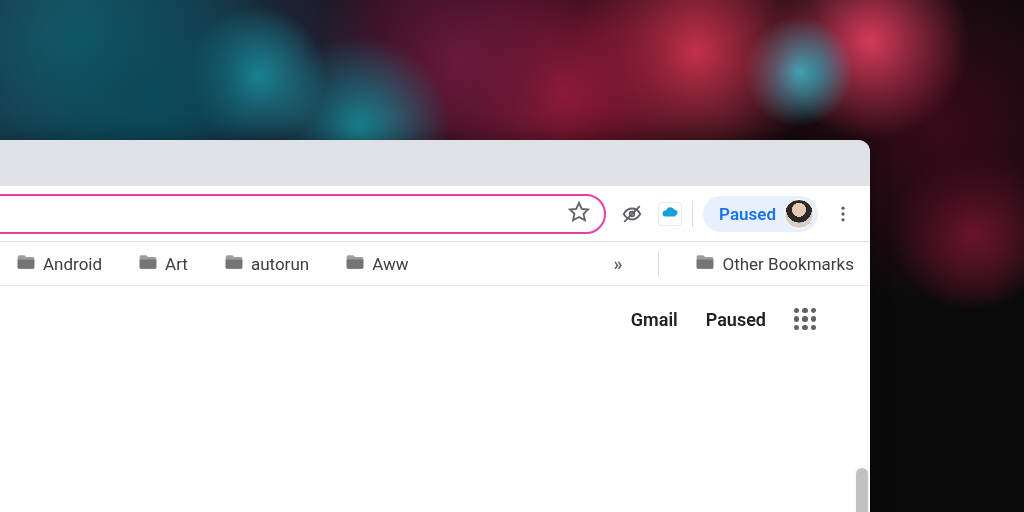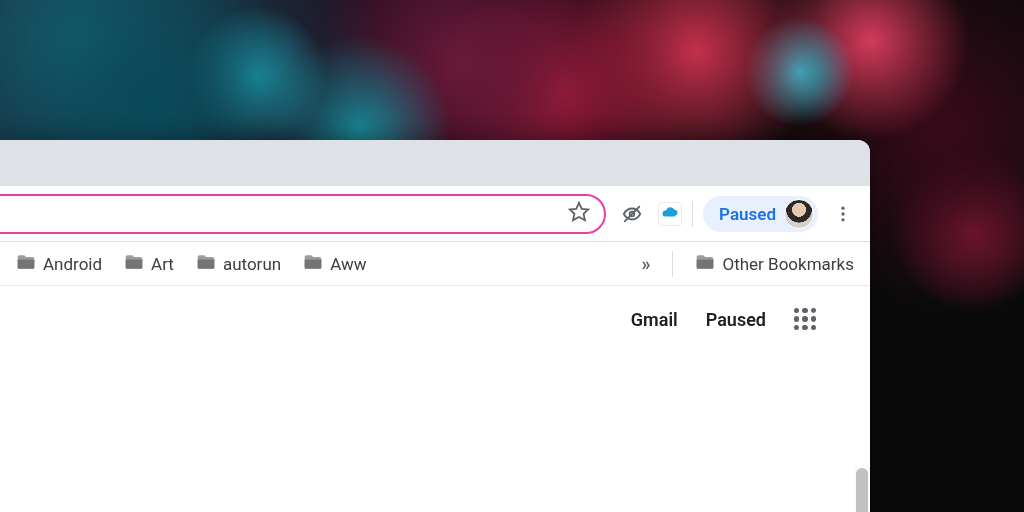--- a/index.html
+++ b/index.html
@@ -103,21 +103,21 @@
   display: flex; align-items: center; justify-content: center;
   color: #5f6368;
 }
 .bookmarks-bar {
   display: flex;
   align-items: center;
   height: 44px;
   background: #fff;
   padding: 0 16px;
   border-bottom: 1px solid #ebebeb;
-  gap: 22px;
+  gap: 36px;
   font-size: 17px;
   color: #3c4043;
 }
 .bm-item { display: flex; align-items: center; gap: 7px; }
 .folder-icon { color: #757575; }
 .bm-overflow { margin-left: auto; font-weight: 700; color: #5f6368; font-size: 18px; }
 .content-area {
   position: relative;
   height: 260px;
   background: #fff;

